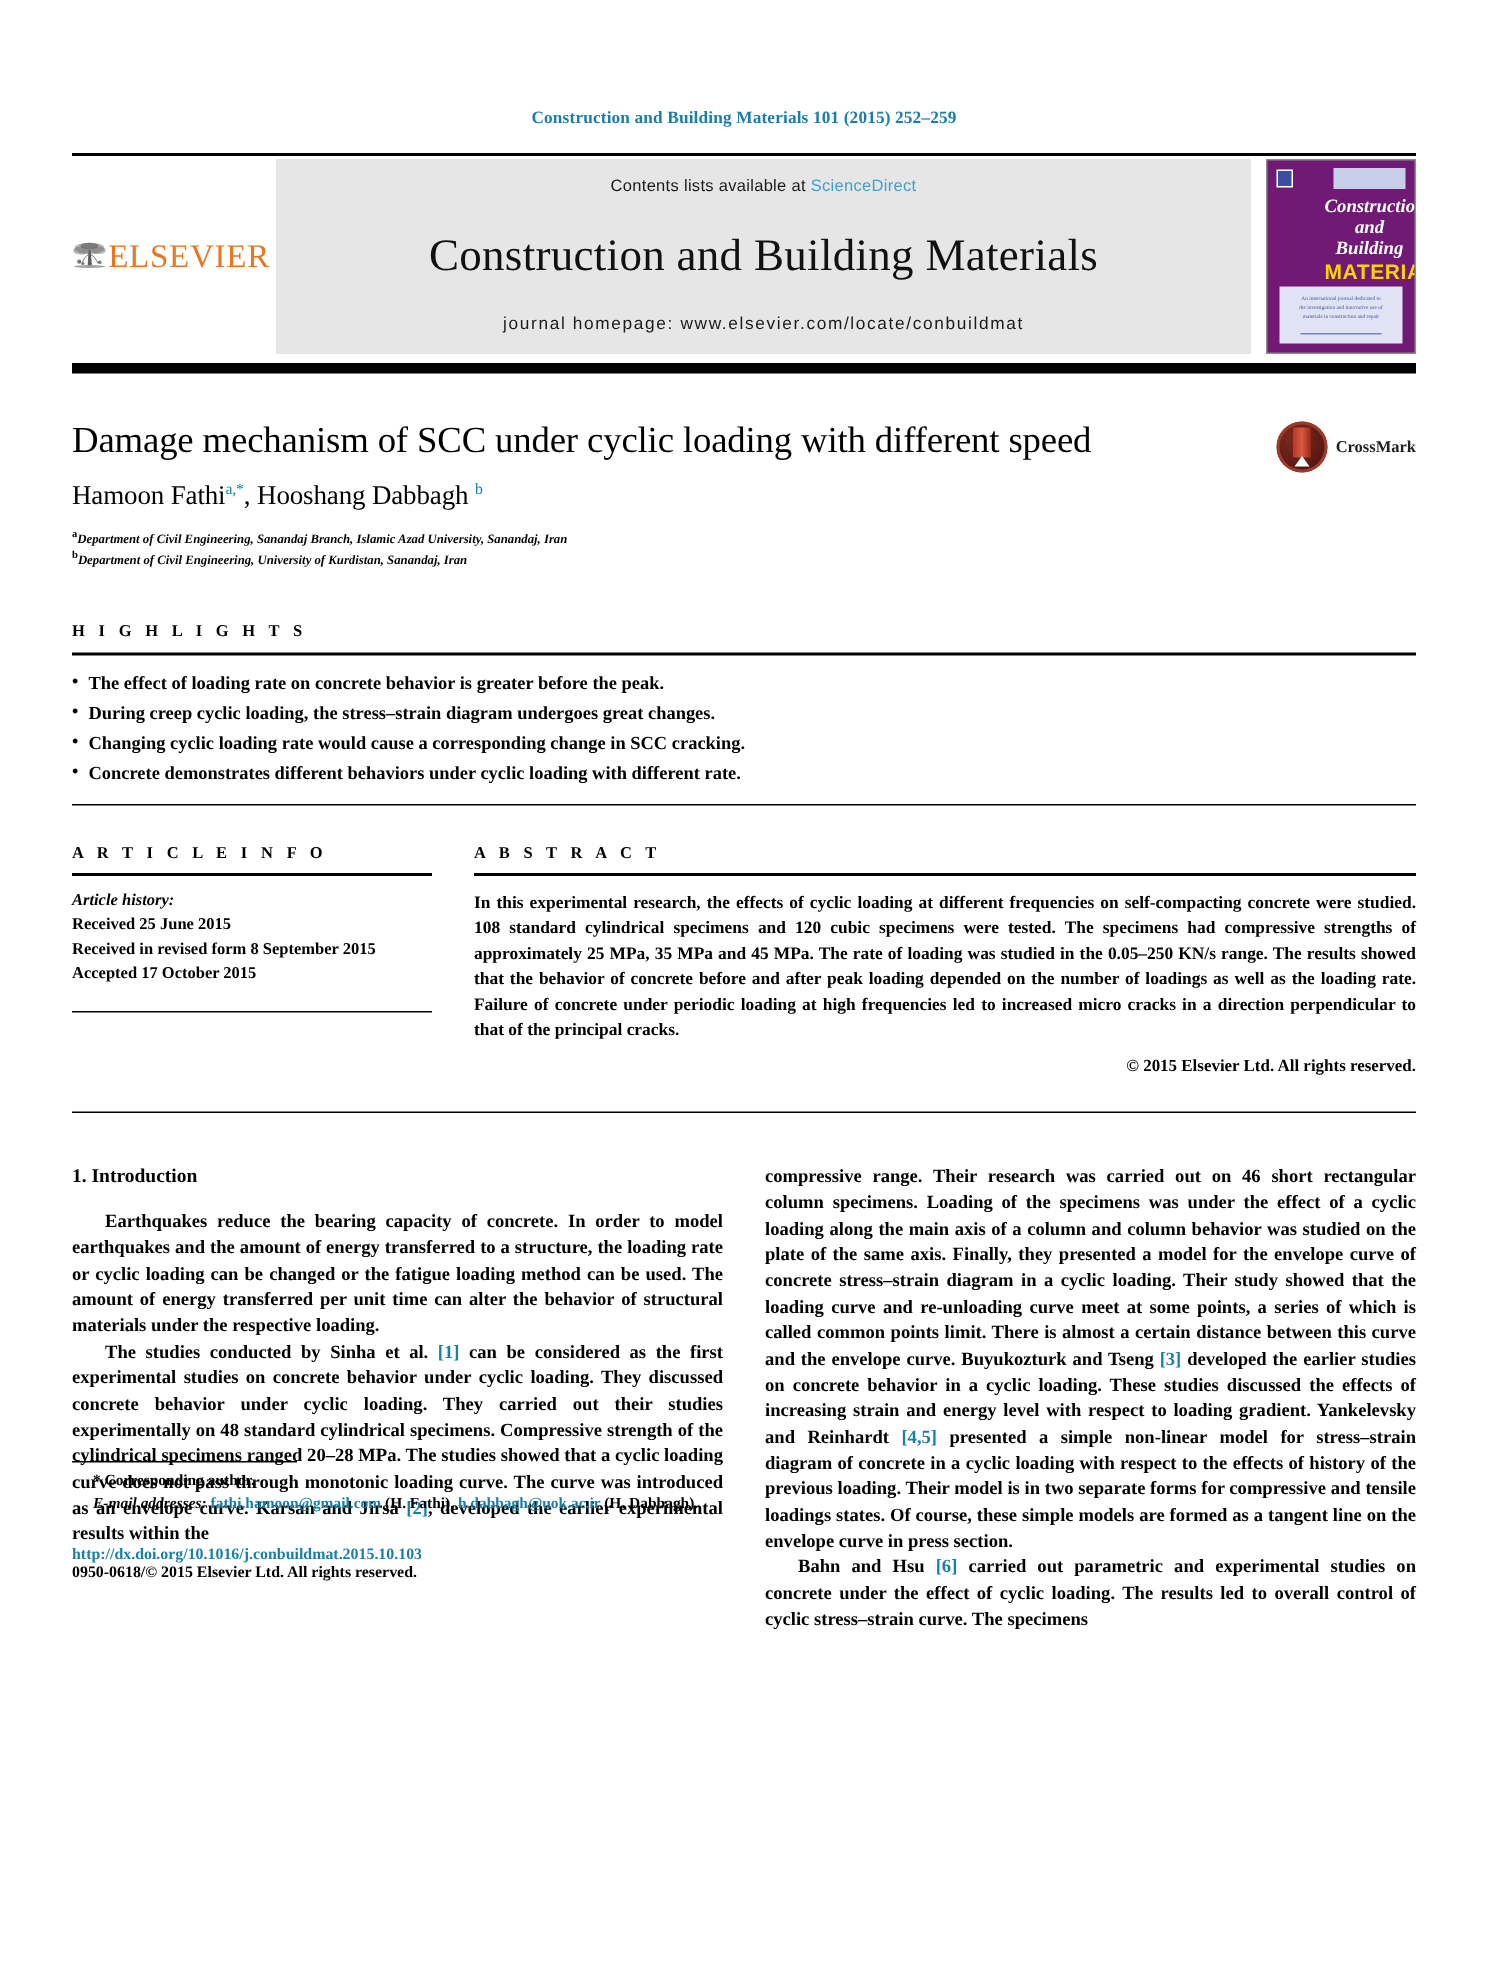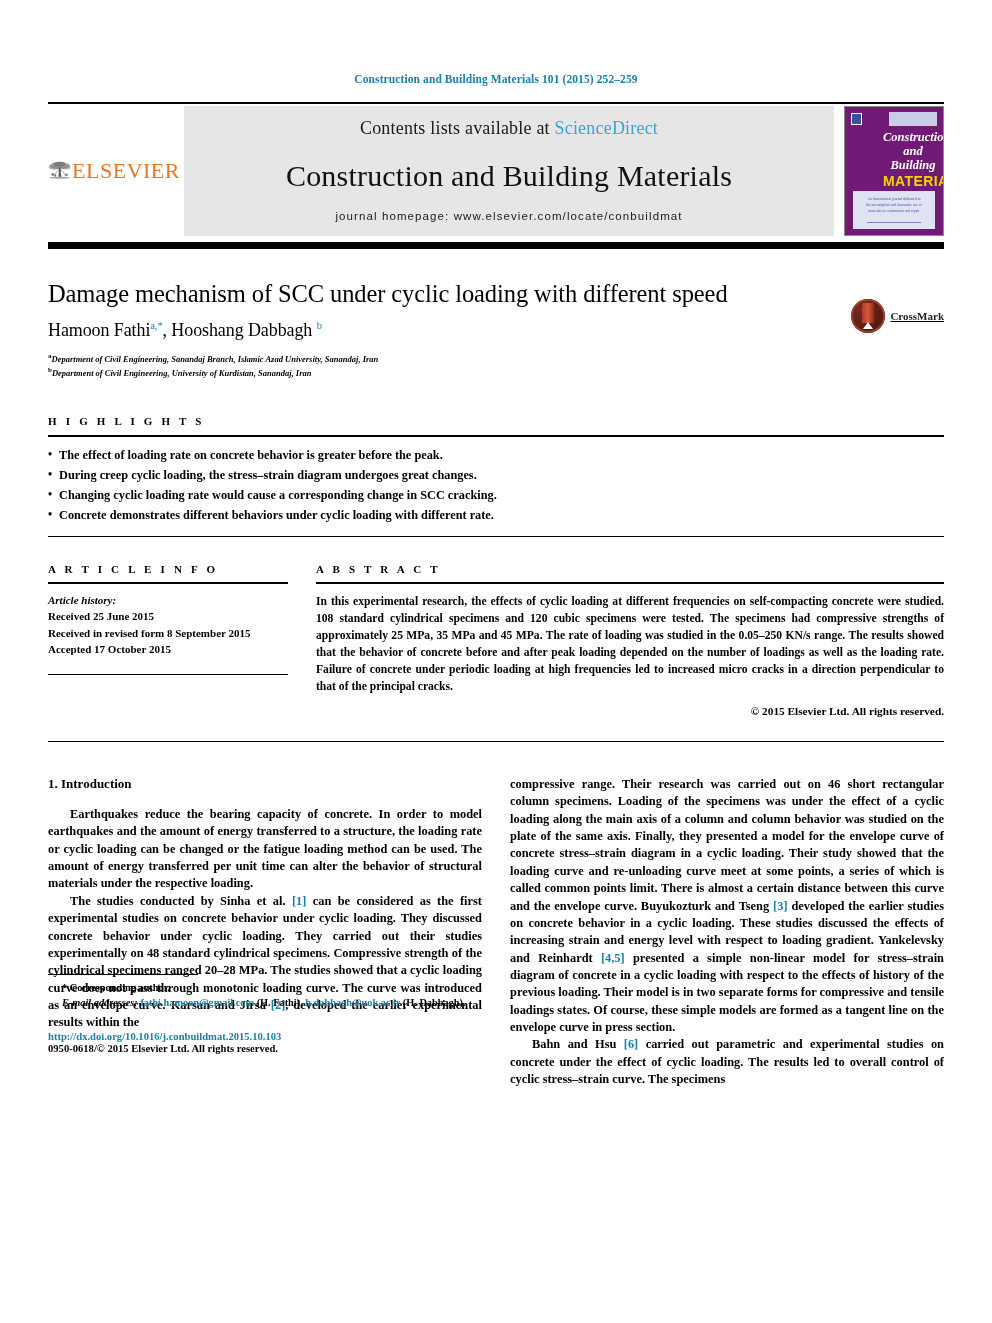--- a/index.html
+++ b/index.html
@@ -57,22 +57,22 @@
     flex: 1 1 auto;
     background: #e6e6e6;
     display: flex;
     flex-direction: column;
     align-items: center;
     justify-content: space-between;
     padding: 12px 0 14px 0;
     margin: 0 10px 0 4px;
   }
   .contents-line {
-    font-family: Liberation Serif, serif;
-    font-size: 18px;
+    font-family: Liberation Sans, sans-serif;
+    font-size: 11px;
     color: #1a1a1a;
     letter-spacing: .2px;
   }
   .contents-line .sd { color: #3aa2d4; }
   .journal-title {
     font-family: "Liberation Serif", serif;
     font-size: 30px;
     letter-spacing: .2px;
     color: #111;
     margin: 2px 0 0 0;
@@ -142,25 +142,24 @@
     font-size: 18px;
     margin-top: 12px;
     letter-spacing: -.1px;
   }
   .authors sup { color: #1a7fa8; font-size: 10.5px; }
   .affils { margin-top: 10px; font-size: 8.5px; font-style: italic; line-height: 1.42; font-weight: bold;}
   .affils sup { font-style: normal; }
 
   .crossmark {
     position: absolute;
-    right: 0; top: 20px;
+    right: 0; top: 2px;
     display: flex;
     align-items: center;
     gap: 5px;
-    text-decoration: underline;
   }
   .crossmark-badge {
     width: 34px; height: 34px; border-radius: 50%;
     background: radial-gradient(circle at 35% 32%, #7d2a20 0%, #5e1c14 55%, #3c120c 100%);
     position: relative;
     box-shadow: inset 0 0 0 2px #9c3b2c;
   }
   .crossmark-badge::before {
     content:""; position:absolute; left:11px; top:4px; width:12px; height:20px;
     background: linear-gradient(90deg,#b33a26 0%,#d9583f 50%,#8f2a1a 100%);

